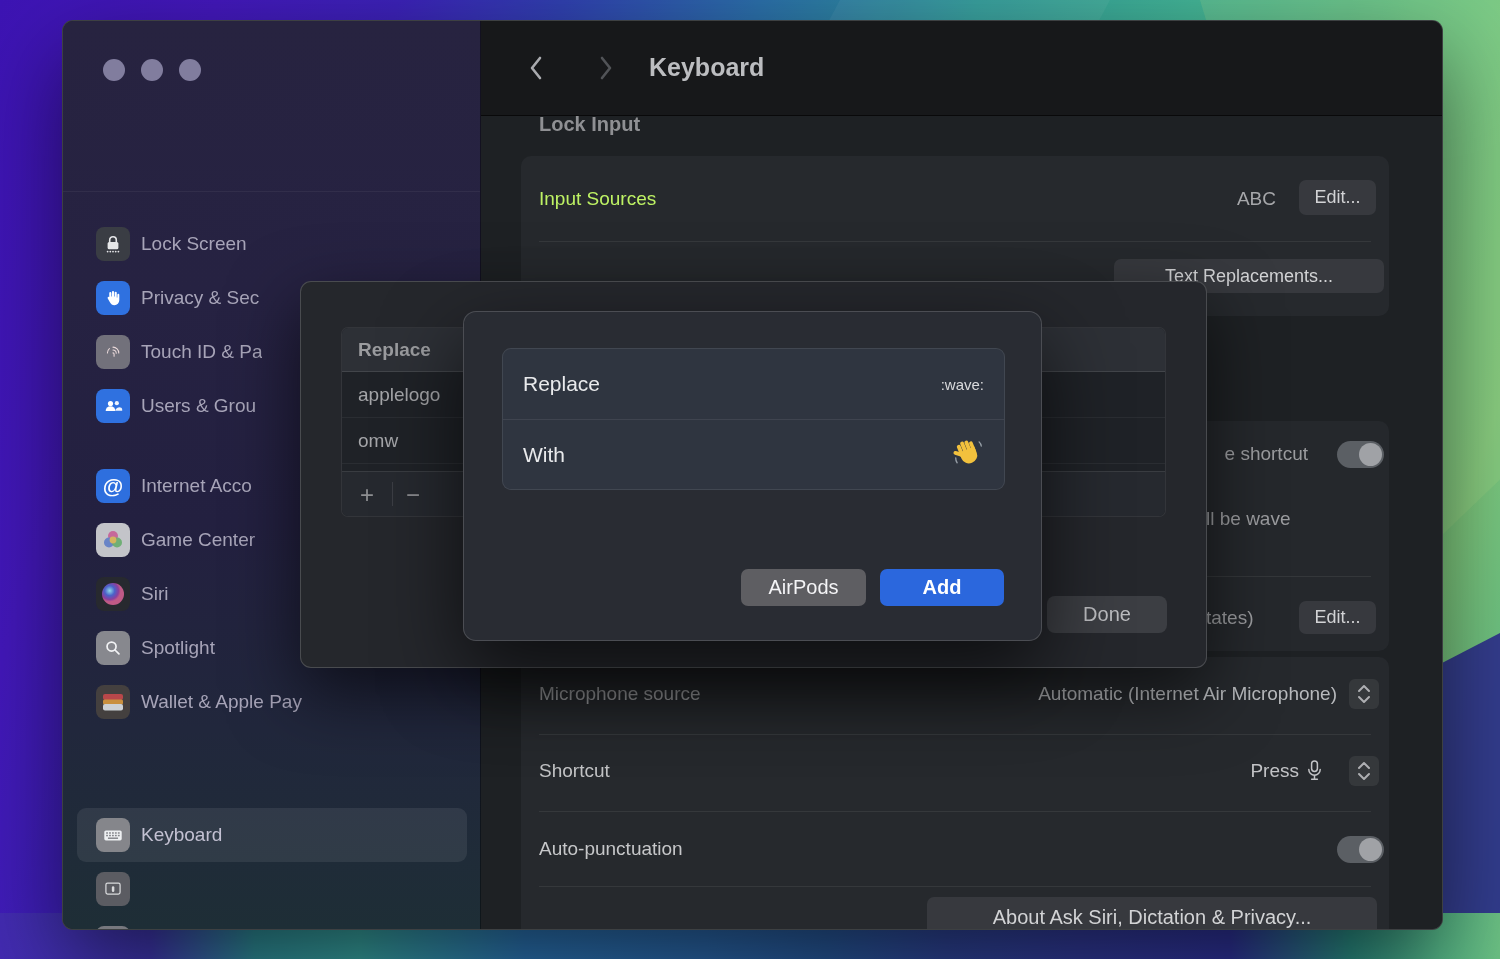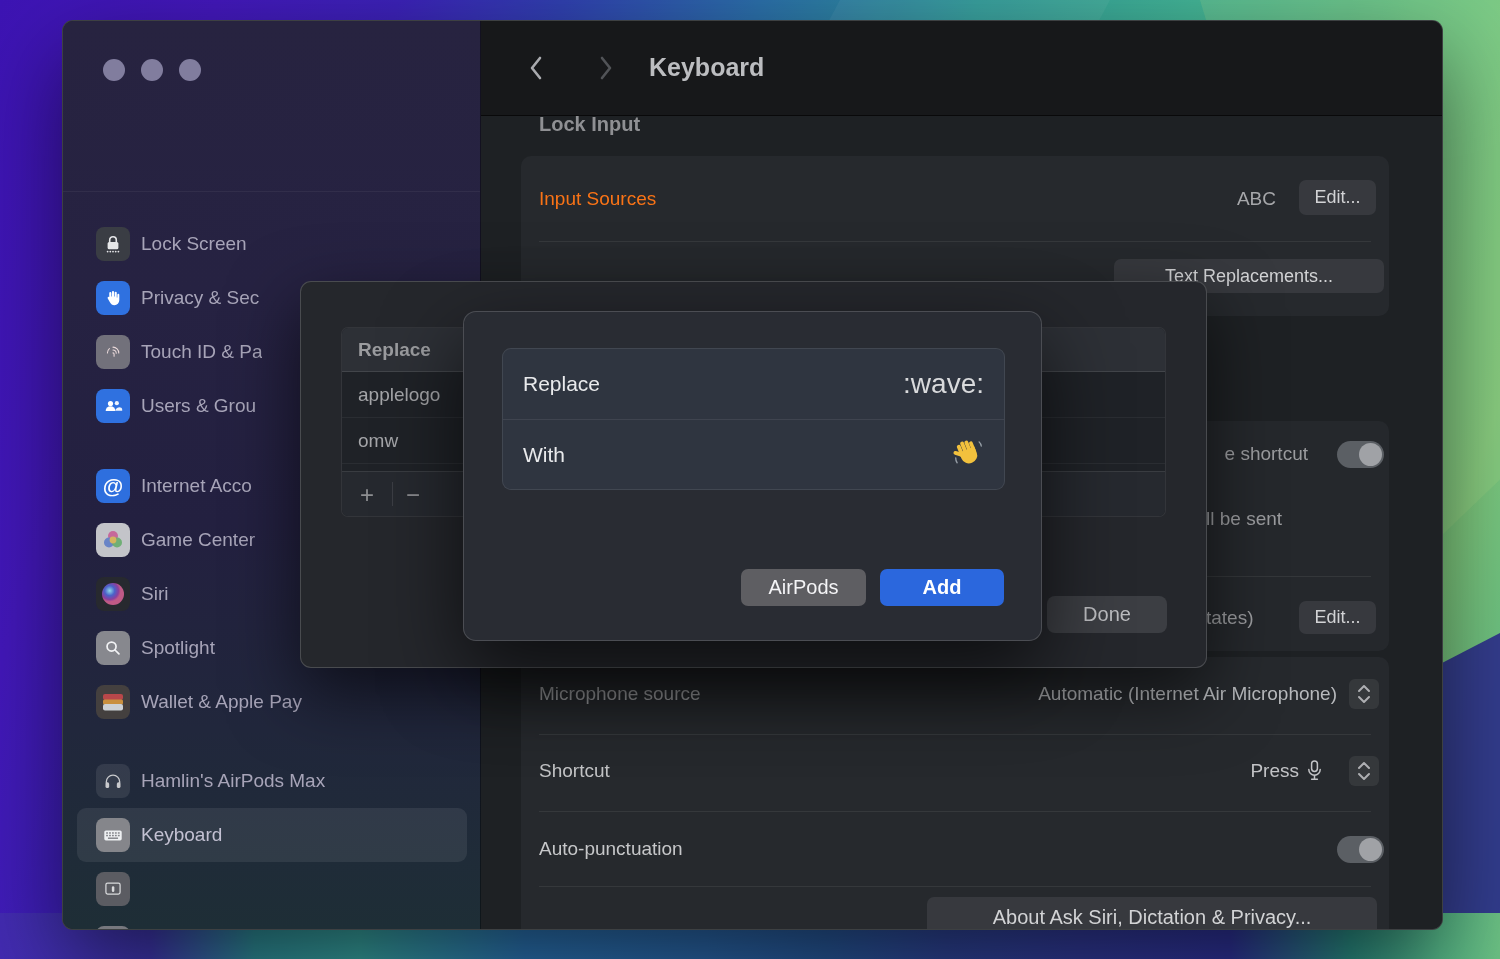--- a/index.html
+++ b/index.html
@@ -37,21 +37,21 @@
 
   
   .main{position:absolute;left:418px;right:0;top:0;bottom:0;background:#1e2124;}
   .main-header{position:absolute;left:0;right:0;top:0;height:95px;background:#17181a;
     border-bottom:1px solid rgba(0,0,0,0.6);z-index:3;}
   .navbtn{position:absolute;top:30px;width:30px;height:36px;background:none;border:none;padding:0;cursor:default;}
   .page-title{position:absolute;left:168px;top:32px;margin:0;font-size:25px;font-weight:bold;color:#bcbdc0;}
   .section-title{position:absolute;left:58px;top:92px;font-size:20px;font-weight:bold;color:#8f9093;z-index:1;}
   .card{position:absolute;left:40px;width:868px;background:#26292d;border-radius:10px;}
   .hr{position:absolute;left:18px;right:18px;height:1px;background:rgba(255,255,255,0.07);}
-  .rowlabel{position:absolute;left:18px;font-size:19px;color:#f97316;transform:translateY(-50%);}
+  .rowlabel{position:absolute;left:18px;font-size:19px;color:#bef264;transform:translateY(-50%);}
   .rowvalue{position:absolute;font-size:19px;color:#b7b9bc;transform:translateY(-50%);white-space:nowrap;}
   .btn{position:absolute;border:none;border-radius:7px;background:#37393e;color:#d2d3d5;
     font-size:18px;display:flex;align-items:center;justify-content:center;cursor:default;}
   .stepper{position:absolute;width:30px;height:30px;border-radius:6px;background:rgba(255,255,255,0.07);
     display:flex;align-items:center;justify-content:center;}
   .toggle{position:absolute;width:47px;height:27px;border-radius:14px;background:#5b5f64;}
   .toggle .knob{position:absolute;right:2px;top:2px;width:23px;height:23px;border-radius:50%;background:#a0a2a6;}
   .fragtext{position:absolute;font-size:19px;color:#9b9c9f;transform:translateY(-50%);white-space:nowrap;}
 
   
@@ -74,21 +74,21 @@
 
   
   .dialog{position:absolute;left:463px;top:311px;width:579px;height:330px;border-radius:13px;
     background:#292c33;border:1px solid rgba(255,255,255,0.16);
     box-shadow:0 30px 80px rgba(0,0,0,0.65);z-index:50;}
   .fieldgroup{position:absolute;left:38px;top:36px;width:503px;height:142px;border-radius:9px;
     background:#2f3540;border:1px solid rgba(255,255,255,0.09);}
   .frow{position:relative;height:70px;display:flex;align-items:center;justify-content:space-between;padding:0 20px;}
   .frow + .frow{border-top:1px solid rgba(255,255,255,0.08);height:71px;}
   .flabel{font-size:21px;color:#e9eaec;}
-  .fvalue{font-size:28px;color:#d9dadc;}
+  .fvalue{font-size:15px;color:#d9dadc;}
   .dlgbtn{position:absolute;top:257px;height:37px;border:none;border-radius:7px;font-size:20px;}
   .cancel{left:277px;width:125px;background:#5e5e62;color:#f4f4f6;}
   .addb{left:416px;width:124px;color:#ffffff;font-weight:600;}
   .vh{position:absolute;width:1px;height:1px;overflow:hidden;clip:rect(0 0 0 0);white-space:nowrap;}
 </style>
 </head>
 <body>
 
 <div class="stage">
   <div class="wp-stripe"></div>
@@ -204,30 +204,20 @@
         <span class="tile" style="background:#44403f;overflow:hidden">
           <svg width="26" height="26" viewBox="0 0 26 26">
               <rect x="3" y="5" width="20" height="6" rx="2" fill="#b8474a"></rect>
               <rect x="3" y="10.5" width="20" height="5" rx="1.5" fill="#c9903f"></rect>
               <rect x="3" y="15" width="20" height="6.5" rx="2" fill="#ccd1d5"></rect>
             </svg>
         </span>
           <span class="lbl">Wallet &amp; Apple Pay</span>
       </div>
 
-      <div class="srow" style="top:733px">
-        <span class="tile" style="background:rgba(255,255,255,0.09)">
-          <svg width="20" height="20" viewBox="0 0 24 24">
-              <path d="M4 15v-2a8 8 0 0 1 16 0v2" stroke="#c9cacd" stroke-width="1.6" fill="none"></path>
-              <rect x="3" y="13.5" width="4.4" height="7" rx="2" fill="#c9cacd"></rect>
-              <rect x="16.6" y="13.5" width="4.4" height="7" rx="2" fill="#c9cacd"></rect>
-            </svg>
-        </span>
-          <span class="lbl">Hamlin's AirPods Max</span>
-      </div>
       <div class="srow selected" style="top:787px">
         <span class="tile" style="background:#85868b">
           <svg width="22" height="22" viewBox="0 0 24 24">
               <rect x="2.5" y="7" width="19" height="11" rx="1.8" fill="#eef0f2"></rect>
               <g fill="#85868b">
                 <rect x="4.5" y="9" width="2" height="1.6"></rect>
                 <rect x="7.7" y="9" width="2" height="1.6"></rect>
                 <rect x="10.9" y="9" width="2" height="1.6"></rect>
                 <rect x="14.1" y="9" width="2" height="1.6"></rect>
                 <rect x="17.3" y="9" width="2" height="1.6"></rect>
@@ -279,21 +269,21 @@
         <button class="btn" style="right:13px;top:24px;width:77px;height:35px">Edit...</button>
         <div class="hr" style="top:85px"></div>
         <button class="btn" style="right:5px;top:103px;width:270px;height:34px">Text Replacements...</button>
       </section>
 
       <section class="card" style="top:400px;height:230px;background:#25282c">
         <span class="fragtext" style="right:81px;top:33px">e shortcut</span>
         <div class="toggle" style="left:816px;top:20px">
             <div class="knob"></div>
           </div>
-        <span class="fragtext" style="left:685px;top:98px">ll be sent</span>
+        <span class="fragtext" style="left:685px;top:98px">ll be wave</span>
         <div class="hr" style="top:155px;left:640px"></div>
         <span class="fragtext" style="left:685px;top:197px">tates)</span>
         <button class="btn" style="left:778px;top:180px;width:77px;height:33px">Edit...</button>
       </section>
 
       <section class="card" style="top:636px;height:310px">
         <span class="rowlabel" style="top:37px;color:#9fa0a3">Microphone source</span>
         <span class="rowvalue" style="right:52px;top:37px">Automatic (Internet Air Microphone)</span>
         <div class="stepper" style="left:828px;top:22px">
           <svg width="18" height="22" viewBox="0 0 18 22">

